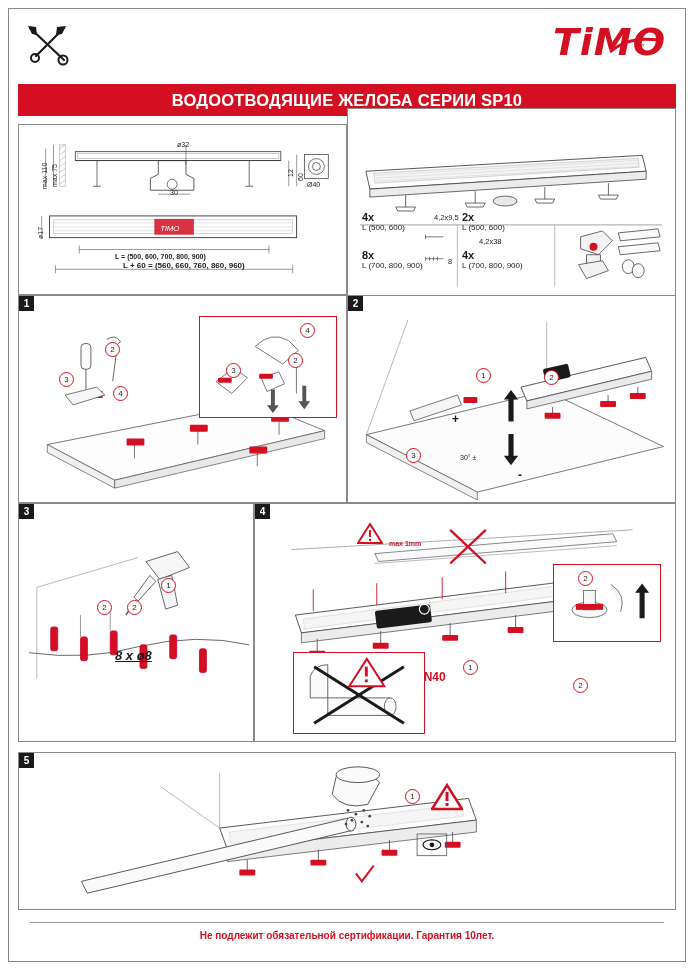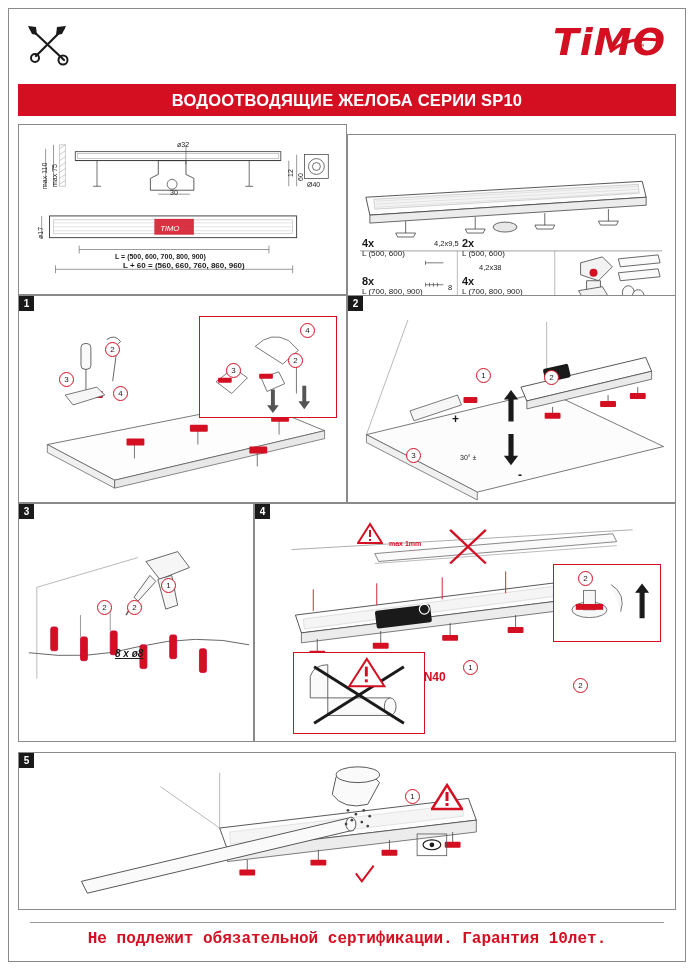--- a/index.html
+++ b/index.html
@@ -148,24 +148,23 @@
     width: 634px;
     height: 1px;
     background: #9a9a9a;
   }
   .footer-text {
     position: absolute;
     left: 0;
     top: 930px;
     width: 694px;
     text-align: center;
-    font-size: 16px;
+    font-size: 10px;
     font-weight: bold;
     color: #d40f22;
-    font-family: Liberation Mono, monospace;
   }
   .parts-cell {
     position: absolute;
     font-size: 8px;
   }
   .parts-qty {
     font-size: 11px;
     font-weight: bold;
   }
 </style>
@@ -267,21 +266,21 @@
     <div class="lbl" style="left:158px; top:16px;">ø32</div>
     <div class="lbl" style="left:151px; top:64px;">30</div>
     <div class="lbl vert" style="left:268px; top:52px;">12</div>
     <div class="lbl vert" style="left:278px; top:56px;">60</div>
     <div class="lbl" style="left:288px; top:56px;">Ø40</div>
     <div class="lbl vert" style="left:18px; top:114px;">ø17</div>
     <div class="lbl lbl-b" style="left:96px; top:128px;">L = (500, 600, 700, 800, 900)</div>
     <div class="lbl lbl-b" style="left:104px; top:136px; font-size:8px;">L + 60 = (560, 660, 760, 860, 960)</div>
   </div>
 
-  <div class="panel" style="left:347px; top:134px; width:329px; height:205px;">
+  <div class="panel" style="left:347px; top:108px; width:329px; height:205px;">
     <svg class="svg-layer" viewBox="0 0 329 171">
 
       <polygon points="18,46 296,30 300,46 22,64" fill="#fdfdfd" stroke="#444" stroke-width="0.9"></polygon>
       <polygon points="22,64 300,46 300,54 22,72" fill="#ececec" stroke="#444" stroke-width="0.8"></polygon>
       <polygon points="26,48 292,33 293,42 27,58" fill="#f4f4f4" stroke="#aaa" stroke-width="0.5"></polygon>
       <g stroke="#c8c8c8" stroke-width="0.4">
         <line x1="28" y1="50" x2="292" y2="35"></line>
         <line x1="28" y1="53" x2="292" y2="38"></line>
         <line x1="28" y1="56" x2="292" y2="41"></line>
       </g>
@@ -470,21 +469,21 @@
         <rect x="122" y="142" width="7" height="24" rx="2"></rect>
         <rect x="152" y="132" width="7" height="24" rx="2"></rect>
         <rect x="182" y="146" width="7" height="24" rx="2"></rect>
       </g>
       <line x1="62" y1="134" x2="62" y2="112" stroke="#555" stroke-width="0.6"></line>
       <line x1="92" y1="128" x2="92" y2="106" stroke="#555" stroke-width="0.6"></line>
     </svg>
     <div class="callout" style="left:142px; top:74px;">1</div>
     <div class="callout" style="left:78px; top:96px;">2</div>
     <div class="callout" style="left:108px; top:96px;">2</div>
-    <div class="lbl lbl-b" style="left:96px; top:144px; font-size:10px; font-style:italic;text-decoration:underline;">8 x ø8</div>
+    <div class="lbl lbl-b" style="left:96px; top:144px; font-size:13px; font-style:italic;text-decoration:underline;">8 x ø8</div>
   </div>
 
   <div class="panel" style="left:254px; top:503px; width:422px; height:239px;">
     <div class="step-num" style="left:0px; top:0px;">4</div>
     <svg class="svg-layer" viewBox="0 0 422 239">
 
       <line x1="36" y1="46" x2="380" y2="26" stroke="#777" stroke-width="0.6"></line>
       <polygon points="120,50 360,30 364,38 124,58" fill="#fafafa" stroke="#555" stroke-width="0.7"></polygon>
       <line x1="120" y1="60" x2="364" y2="42" stroke="#777" stroke-width="0.5"></line>
 

